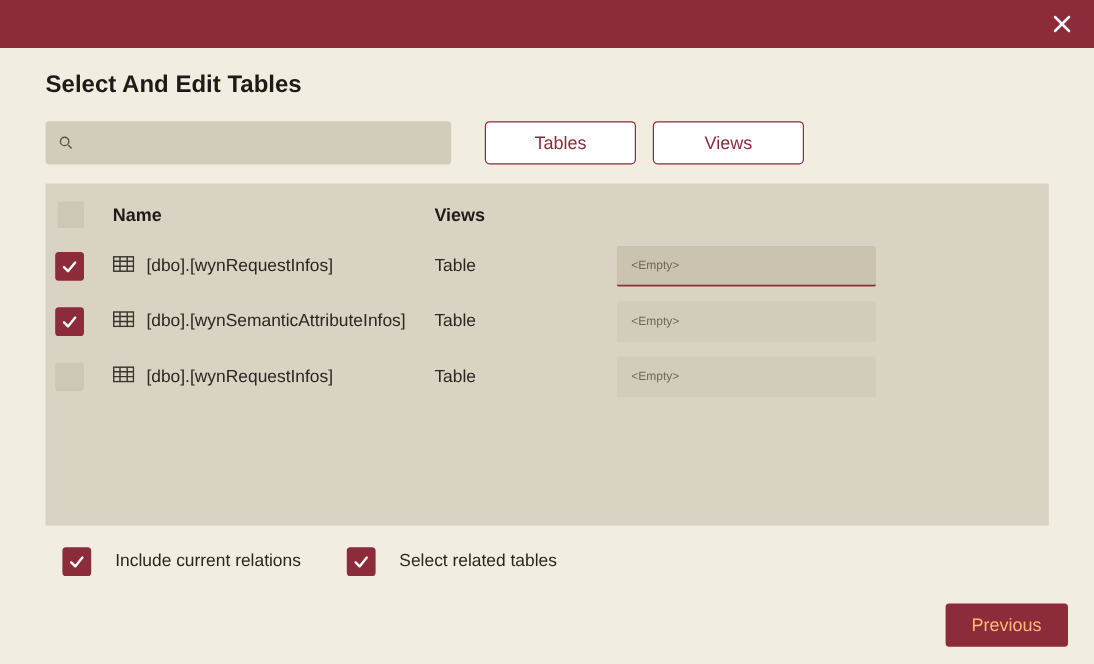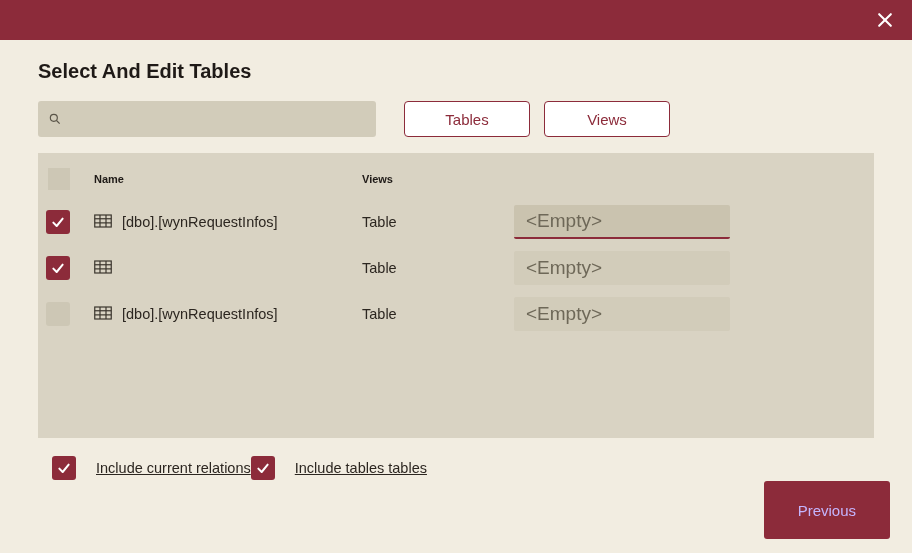--- a/index.html
+++ b/index.html
@@ -79,21 +79,21 @@
     padding: 6px 8px 6px 8px;
   }
   .grid-header, .grid-row {
     display: grid;
     grid-template-columns: 48px 268px 152px 1fr;
     align-items: center;
     min-height: 46px;
   }
   .grid-header {
     font-weight: 700;
-    font-size: 11px;
+    font-size: 15px;
     color: #1f1a17;
     min-height: 40px;
   }
   .grid-row { font-size: 14.5px; color: #2c2620; }
 
   .hdr-check {
     width: 22px; height: 22px;
     background: #cdc7b5;
     margin-left: 2px;
   }
@@ -112,55 +112,55 @@
   .table-icon { color: #3b362e; }
   .table-icon svg { width: 18px; height: 14px; }
 
   .alias-input {
     width: 216px;
     height: 34px;
     background: #d2ccba;
     border: none;
     outline: none;
     padding: 0 12px;
-    font-size: 19px;
+    font-size: 10px;
     color: #333;
     border-radius: 2px;
   }
   .alias-input::placeholder { color: #6e6858; }
   .alias-input.focused {
     background: #cac3af;
     border-bottom: 2px solid #8c2b3a;
   }
 
   .options-row {
     display: flex;
     align-items: center;
+    gap: 38px;
     padding: 18px 14px 0 14px;
     font-size: 14.5px;
     color: #2c2620;
-    text-decoration: underline;
   }
   .option { display: flex; align-items: center; gap: 20px; }
 
   .footer {
     position: absolute;
     bottom: 14px;
     right: 22px;
     display: flex;
     gap: 12px;
   }
   .nav-btn {
     background: #8c2b3a;
-    color: #c4b5fd;
+    color: #fdba74;
     border: none;
-    height: 58px;
+    height: 36px;
     border-radius: 3px;
     font-size: 15px;
-    padding: 0 34px;
+    padding: 0 22px;
     cursor: pointer;
   }
 </style>
 </head>
 <body>
 
 <div class="titlebar">
   <div class="close-btn">
     <svg viewBox="0 0 24 24" fill="none" stroke="currentColor" stroke-width="2.5" stroke-linecap="round">
       <line x1="5" y1="5" x2="19" y2="19"></line>
@@ -225,20 +225,21 @@
             </div>
           </div>
           <div class="name-cell">
             <span class="table-icon"><svg viewBox="0 0 24 18" fill="none" stroke="currentColor" stroke-width="1.6">
                 <rect x="1" y="1" width="22" height="16"></rect>
                 <line x1="1" y1="6" x2="23" y2="6"></line>
                 <line x1="1" y1="11.5" x2="23" y2="11.5"></line>
                 <line x1="8" y1="1" x2="8" y2="17"></line>
                 <line x1="16" y1="1" x2="16" y2="17"></line>
               </svg></span>
+            <span>[dbo].[wynSemanticAttributeInfos]</span>
           </div>
           <div>Table</div>
           <div><input class="alias-input" placeholder="&lt;Empty&gt;" style=""></div>
         </div>
         <div class="grid-row">
           <div>
             <div class="checkbox unchecked"></div>
           </div>
           <div class="name-cell">
             <span class="table-icon"><svg viewBox="0 0 24 18" fill="none" stroke="currentColor" stroke-width="1.6">
@@ -264,20 +265,20 @@
           </svg>
       </div>
       <span>Include current relations</span>
     </div>
     <div class="option">
       <div class="checkbox checked">
         <svg viewBox="0 0 24 24" fill="none" stroke="currentColor" stroke-width="3" stroke-linecap="round" stroke-linejoin="round">
             <polyline points="5,13 10,18 19,7"></polyline>
           </svg>
       </div>
-      <span>Include tables tables</span>
+      <span>Select related tables</span>
     </div>
   </div>
 </div>
 
 <div class="footer">
   <button class="nav-btn">Previous</button>
 </div>
 
 </body></html>

